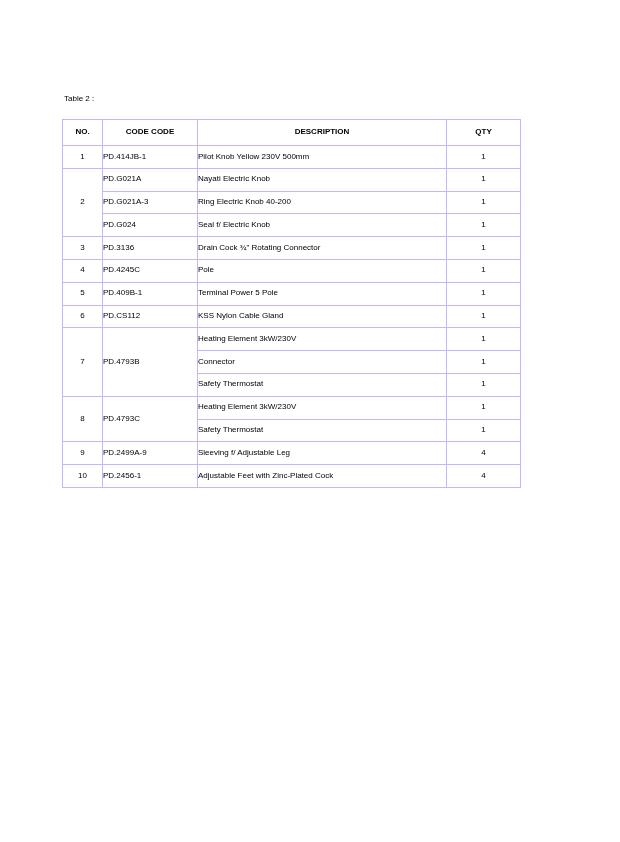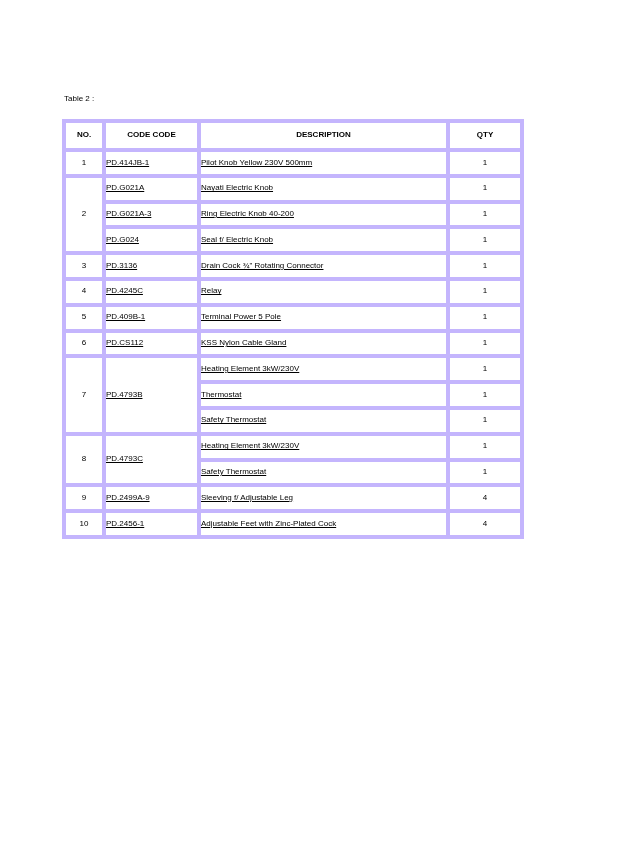--- a/index.html
+++ b/index.html
@@ -22,37 +22,37 @@
   }
   table.parts {
     position: absolute;
     left: 62px;
     top: 119px;
     width: 458px;
     border-collapse: collapse;
     table-layout: fixed;
   }
   table.parts th, table.parts td {
-    border: 4px solid #c4b5fd;
+    border: 1px solid #c4b5fd;
     font-size: 8px;
     padding: 0;
     vertical-align: middle;
     line-height: 1.1;
     overflow: hidden;
     white-space: nowrap;
     margin-top: 27px;
   }
   table.parts thead th {
     height: 25px;
     font-weight: bold;
     text-align: center;
   }
   table.parts tbody td { height: 21.8px; font-weight: normal; }
   td.c-no, td.c-qty { text-align: center; }
-  td.c-code, td.c-desc { text-align: left; padding-left: 7px; text-decoration: underline; }
+  td.c-code, td.c-desc { text-align: left; padding-left: 7px; }
 </style>
 </head>
 <body>
 
 <div class="page">
   <div class="caption">Table 2 :</div>
   <table class="parts">
     <colgroup>
       <col style="width:40px">
       <col style="width:95px">
@@ -92,21 +92,21 @@
         </tr>
         <tr>
           <td class="c-no">3</td>
           <td class="c-code">PD.3136</td>
           <td class="c-desc">Drain Cock ¾" Rotating Connector</td>
           <td class="c-qty">1</td>
         </tr>
         <tr>
           <td class="c-no">4</td>
           <td class="c-code">PD.4245C</td>
-          <td class="c-desc">Relay</td>
+          <td class="c-desc">Pole</td>
           <td class="c-qty">1</td>
         </tr>
         <tr>
           <td class="c-no">5</td>
           <td class="c-code">PD.409B-1</td>
           <td class="c-desc">Terminal Power 5 Pole</td>
           <td class="c-qty">1</td>
         </tr>
         <tr>
           <td class="c-no">6</td>
@@ -114,21 +114,21 @@
           <td class="c-desc">KSS Nylon Cable Gland</td>
           <td class="c-qty">1</td>
         </tr>
         <tr>
           <td class="c-no" rowspan="3">7</td>
           <td class="c-code" rowspan="3">PD.4793B</td>
           <td class="c-desc">Heating Element 3kW/230V</td>
           <td class="c-qty">1</td>
         </tr>
         <tr>
-          <td class="c-desc">Thermostat</td>
+          <td class="c-desc">Connector</td>
           <td class="c-qty">1</td>
         </tr>
         <tr>
           <td class="c-desc">Safety Thermostat</td>
           <td class="c-qty">1</td>
         </tr>
         <tr>
           <td class="c-no" rowspan="2">8</td>
           <td class="c-code" rowspan="2">PD.4793C</td>
           <td class="c-desc">Heating Element 3kW/230V</td>

